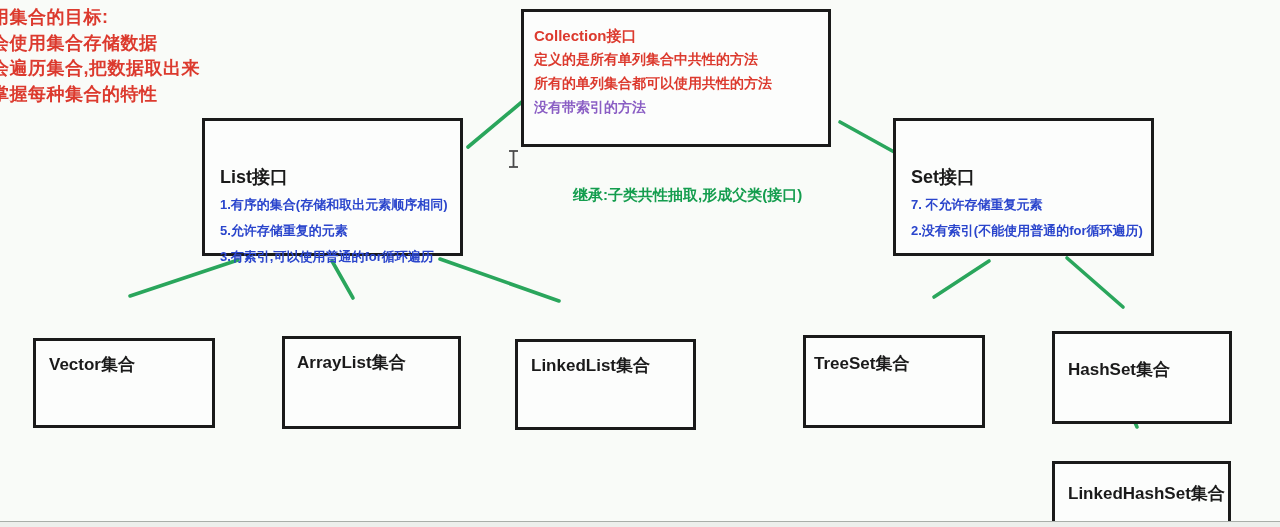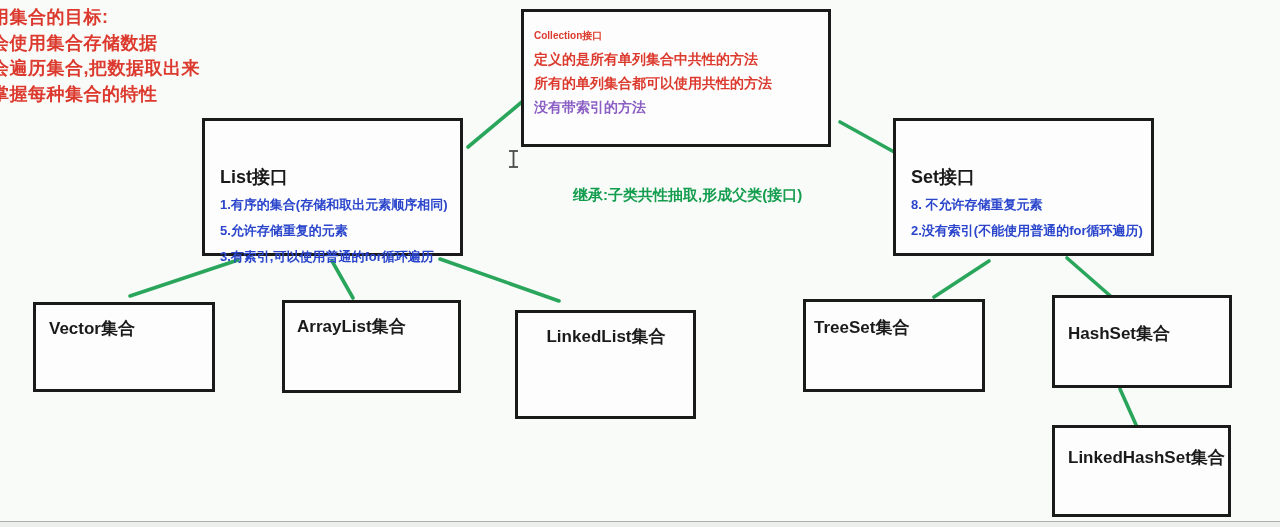--- a/index.html
+++ b/index.html
@@ -34,43 +34,43 @@
     border: 3px solid var(--ink);
     box-sizing: border-box;
   }
   .dbox .btitle {
     display: block;
     font-weight: bold;
     color: var(--ink);
   }
   
   .collection-box { left: 521px; top: 9px; width: 310px; height: 138px; padding: 12px 10px 0 10px; }
-  .collection-box .btitle { font-size: 10px; color: var(--red); line-height: 23px; }
+  .collection-box .btitle { font-size: 15px; color: var(--red); line-height: 23px; }
   .collection-box .bline { display: block; font-size: 14px; font-weight: bold; line-height: 24px; white-space: nowrap; }
   .red-line { color: var(--red); }
   .purple-line { color: var(--purple); }
   
   .iface-box { padding: 10px 14px 0 15px; }
   .list-box { left: 202px; top: 118px; width: 261px; height: 138px; }
   .set-box  { left: 893px; top: 118px; width: 261px; height: 138px; }
   .iface-box .btitle { font-size: 18px; line-height: 26px; margin-bottom: 2px; margin-top: 33px; }
   .iface-box .bline {
     display: block;
     font-size: 13px;
     font-weight: bold;
     color: var(--blue);
     line-height: 26px;
     white-space: nowrap;
   }
   
-  .leaf-box { padding: 12px 12px 0 13px; }
+  .leaf-box { padding: 12px 12px 0 13px; margin-top: 36px; }
   .leaf-box .btitle { font-size: 17px; white-space: nowrap; }
   .vector-box        { left: 33px;   top: 302px; width: 182px; height: 90px; }
   .arraylist-box     { left: 282px;  top: 300px; width: 179px; height: 93px; padding-left: 12px; }
-  .linkedlist-box    { left: 515px;  top: 310px; width: 181px; height: 109px; text-align: center; }
+  .linkedlist-box    { left: 515px;  top: 303px; width: 181px; height: 91px; }
   .treeset-box       { left: 803px;  top: 299px; width: 182px; height: 93px; padding-top: 14px; padding-left: 8px; }
   .hashset-box       { left: 1052px; top: 295px; width: 180px; height: 93px; padding-top: 24px; }
   .linkedhashset-box { left: 1052px; top: 425px; width: 179px; height: 92px; padding-top: 18px; }
   
   .inherit-note {
     position: absolute;
     left: 573px;
     top: 186px;
     color: var(--green-text);
     font-size: 15px;
@@ -142,21 +142,21 @@
 
   <div class="dbox iface-box list-box">
     <span class="btitle">List接口</span>
     <span class="bline">1.有序的集合(存储和取出元素顺序相同)</span>
     <span class="bline">5.允许存储重复的元素</span>
     <span class="bline">3.有索引,可以使用普通的for循环遍历</span>
   </div>
 
   <div class="dbox iface-box set-box">
     <span class="btitle">Set接口</span>
-    <span class="bline">8. 不允许存储重复元素</span>
+    <span class="bline">7. 不允许存储重复元素</span>
     <span class="bline">2.没有索引(不能使用普通的for循环遍历)</span>
   </div>
 
   <div class="inherit-note">继承:子类共性抽取,形成父类(接口)</div>
 
   <svg class="ibeam" viewBox="0 0 13 20">
     <line x1="2" y1="2" x2="11" y2="2"></line>
     <line x1="6.5" y1="2" x2="6.5" y2="18"></line>
     <line x1="2" y1="18" x2="11" y2="18"></line>
   </svg>

